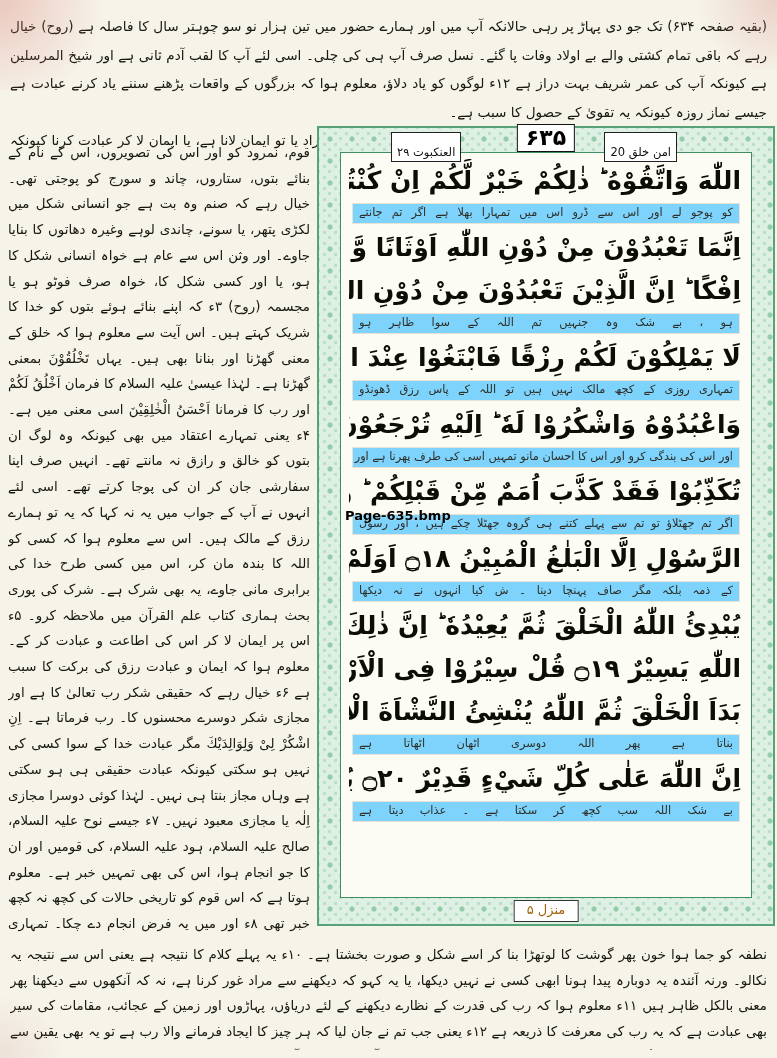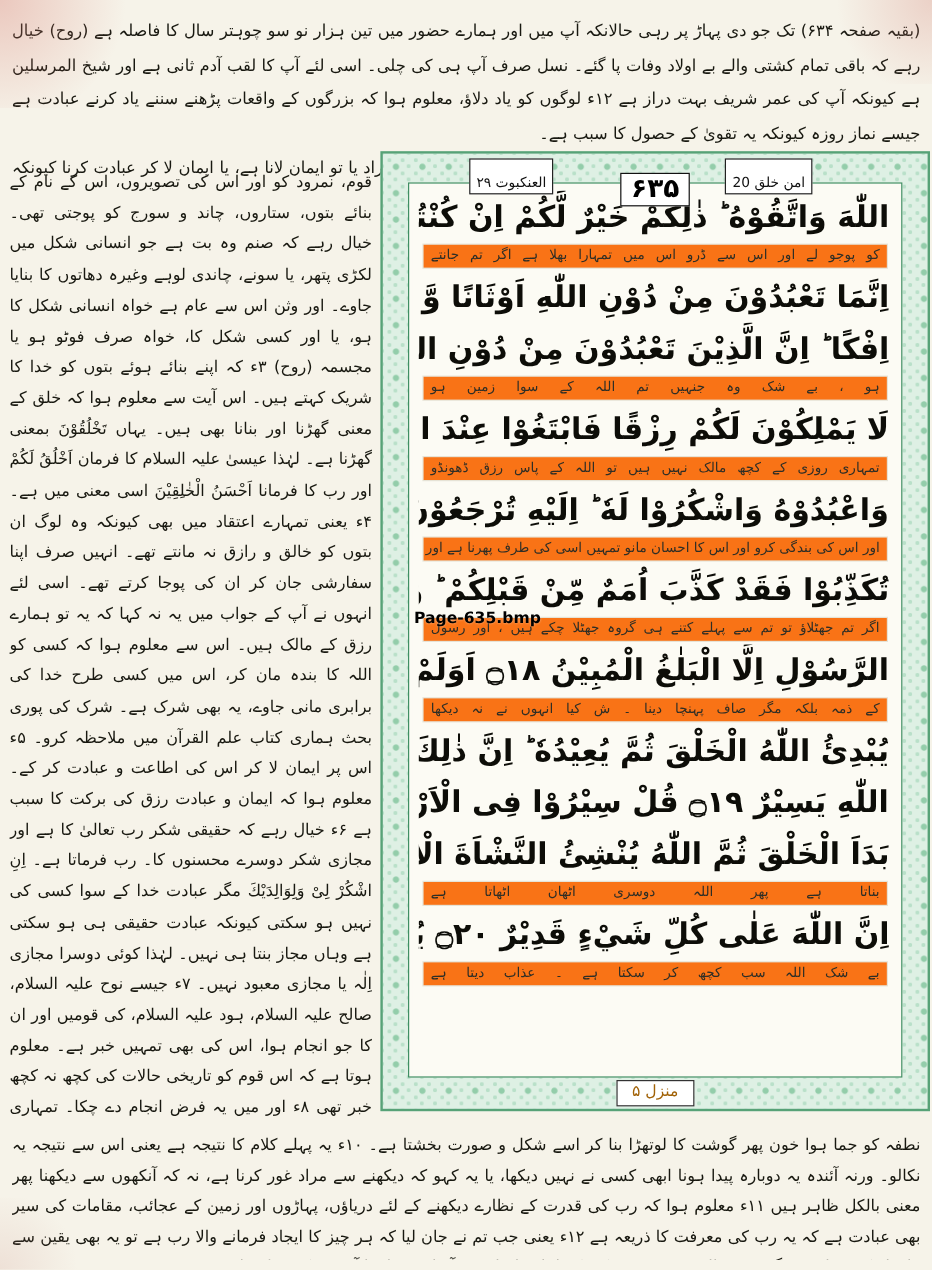--- a/index.html
+++ b/index.html
@@ -67,40 +67,40 @@
     background:#fff;border:1px solid #222;
     font-size:11.5px;line-height:15px;padding:12px 5px 1px 5px;
     color:#111;white-space:nowrap;
   }
   #head-right{right:96px;}
   #head-left{left:72px;}
   #page-number{
     position:absolute;top:-4px;left:50%;transform:translateX(-50%);z-index:4;
     background:#fff;border:1.5px solid #111;
     font-size:22px;font-weight:bold;line-height:26px;padding:0 8px;
-    color:#000;letter-spacing:2px;margin-top:20px;
+    color:#000;letter-spacing:2px;
   }
   #manzil-label{
     position:absolute;bottom:2px;left:50%;transform:translateX(-50%);z-index:4;
     background:#fff;border:1px solid #333;
     font-size:13px;line-height:18px;padding:0 12px 2px 12px;color:#a16207;white-space:nowrap;
   }
   .verse-row{margin:0;}
   .arabic-line{
     direction:rtl;
     font-weight:bold;font-size:25px;line-height:43px;height:43px;
     text-align:justify;text-align-last:justify;
     color:#0d0d08;white-space:nowrap;overflow:hidden;
     padding:0 2px;
   }
   .urdu-line{
     direction:rtl;
     font-size:11.3px;line-height:18px;height:19px;
     text-align:justify;text-align-last:justify;
-    color:#2e2e26;background:#f97316;
+    color:#2e2e26;background:#7dd3fc;
     box-shadow:0 0 0 1px #e6e3d6;
     margin:2px 4px 3px 4px;padding:0 6px;
     white-space:nowrap;overflow:hidden;
   }
   
   #filename-overlay{
     position:absolute;left:345px;top:508px;z-index:6;
     font-size:13px;font-weight:bold;color:#000000;
     text-shadow:0 0 2px rgba(250,250,240,.6);
     font-family:"DejaVu Sans",sans-serif;direction:ltr;
@@ -131,21 +131,21 @@
   <div id="quran-inner">
     <div class="verse-row">
       <div class="arabic-line">اللّٰهَ وَاتَّقُوْهُ ؕ ذٰلِكُمْ خَيْرٌ لَّكُمْ اِنْ كُنْتُمْ تَعْلَمُوْنَ ۝۱۶</div>
       <div class="urdu-line">کو پوجو لے اور اس سے ڈرو اس میں تمہارا بھلا ہے اگر تم جانتے</div>
     </div>
     <div class="verse-row">
       <div class="arabic-line">اِنَّمَا تَعْبُدُوْنَ مِنْ دُوْنِ اللّٰهِ اَوْثَانًا وَّ تَخْلُقُوْنَ</div>
     </div>
     <div class="verse-row">
       <div class="arabic-line">اِفْكًا ؕ اِنَّ الَّذِيْنَ تَعْبُدُوْنَ مِنْ دُوْنِ اللّٰهِ</div>
-      <div class="urdu-line">ہو ، بے شک وہ جنہیں تم اللہ کے سوا زمین ہو</div>
+      <div class="urdu-line">ہو ، بے شک وہ جنہیں تم اللہ کے سوا ظاہر ہو</div>
     </div>
     <div class="verse-row">
       <div class="arabic-line">لَا يَمْلِكُوْنَ لَكُمْ رِزْقًا فَابْتَغُوْا عِنْدَ اللّٰهِ الرِّزْقَ</div>
       <div class="urdu-line">تمہاری روزی کے کچھ مالک نہیں ہیں تو اللہ کے پاس رزق ڈھونڈو</div>
     </div>
     <div class="verse-row">
       <div class="arabic-line">وَاعْبُدُوْهُ وَاشْكُرُوْا لَهٗ ؕ اِلَيْهِ تُرْجَعُوْنَ ۝۱۷ وَاِنْ</div>
       <div class="urdu-line">اور اس کی بندگی کرو اور اس کا احسان مانو تمہیں اسی کی طرف پھرنا ہے اور</div>
     </div>
     <div class="verse-row">

